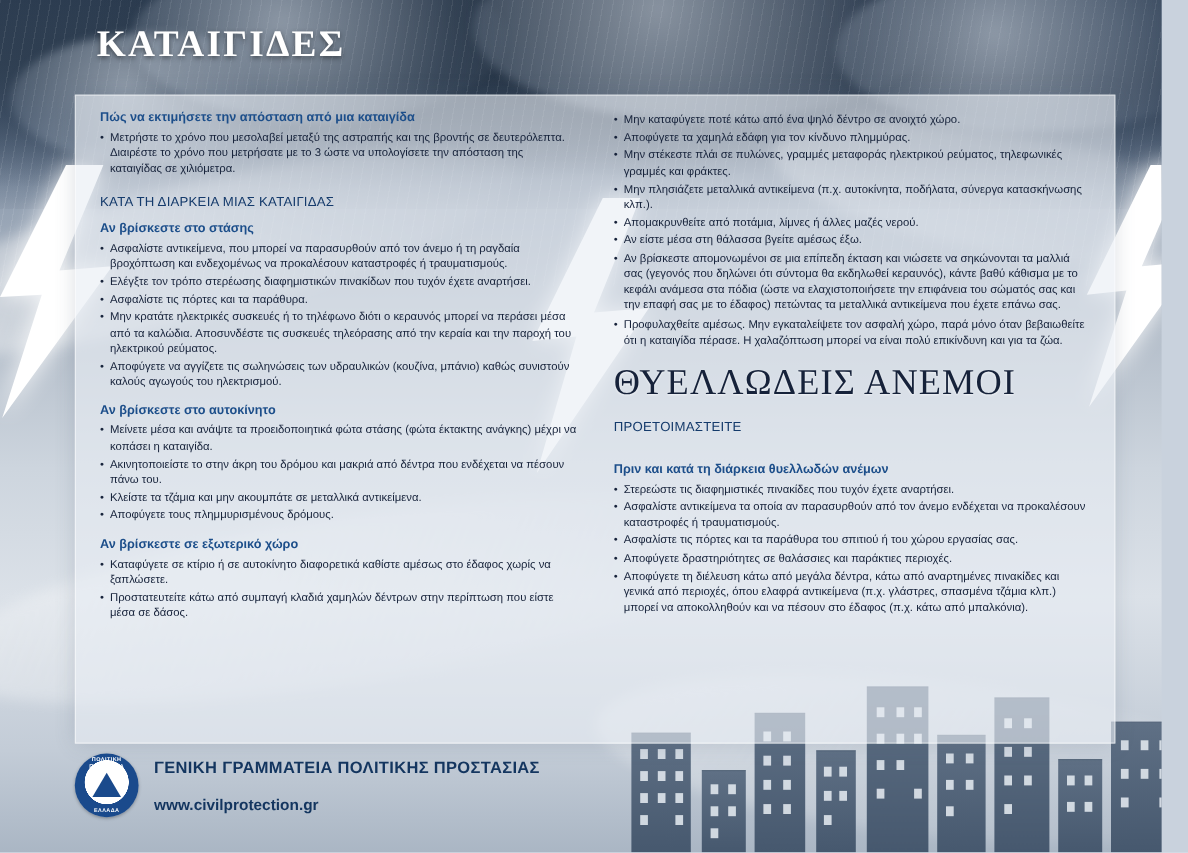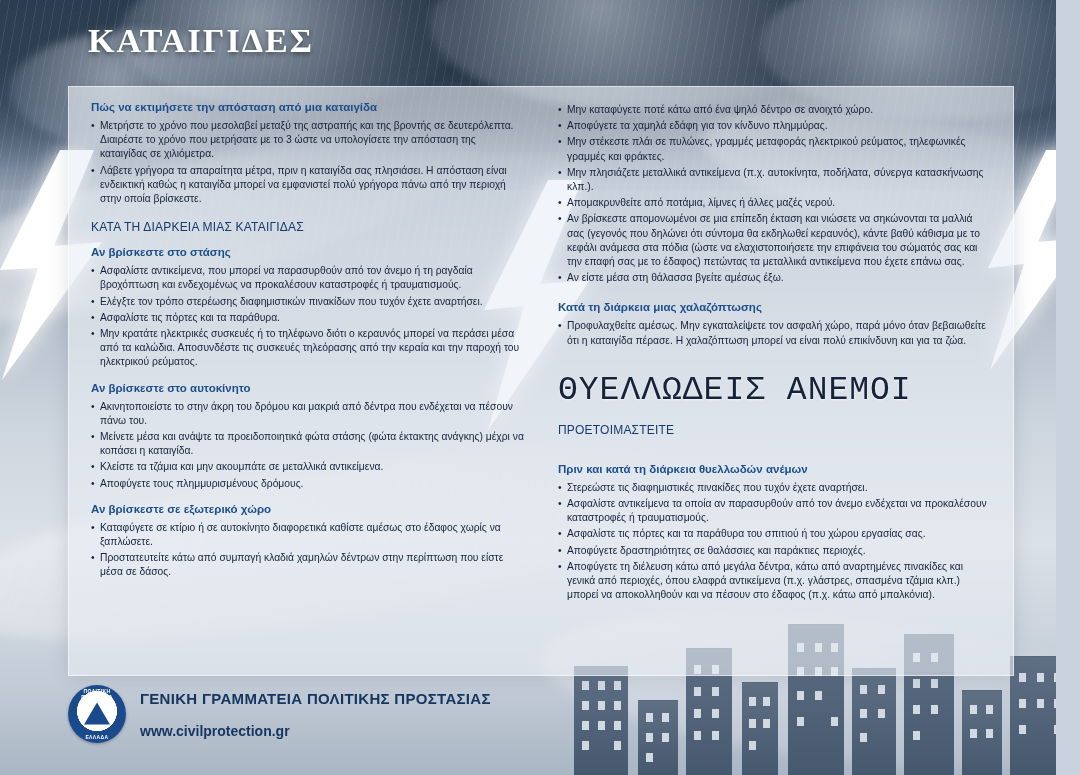--- a/index.html
+++ b/index.html
@@ -143,22 +143,22 @@
     content: "•";
     position: absolute;
     left: 0; top: 0;
     color: #16223a;
   }
 
   .title-wind {
     color: #16223a;
     font-size: 33px;
     letter-spacing: 1px;
-    margin: 24px 0 14px 0;
-    font-family: Liberation Mono, monospace;
+    margin: 12px 0 14px 0;
+    font-family: Liberation Serif, serif;
     text-shadow: 0 1px 2px rgba(255,255,255,.7);
   }
 
   
   .footer {
     position: absolute;
     left: 68px; bottom: 32px;
     display: flex;
     align-items: center;
     gap: 14px;
@@ -319,61 +319,60 @@
   <div class="title-main">ΚΑΤΑΙΓΙΔΕΣ</div>
 
   <div class="panel">
     <div class="cols">
 
       <div class="col">
 
         <h3 class="head-blue">Πώς να εκτιμήσετε την απόσταση από μια καταιγίδα</h3>
         <ul class="bul">
           <li>Μετρήστε το χρόνο που μεσολαβεί μεταξύ της αστραπής και της βροντής σε δευτερόλεπτα. Διαιρέστε το χρόνο που μετρήσατε με το 3 ώστε να υπολογίσετε την απόσταση της καταιγίδας σε χιλιόμετρα.</li>
-          <li>Λάβετε γρήγορα τα απαραίτητα μέτρα, πριν η καταιγίδα σας πλησιάσει. Η απόσταση είναι ενδεικτική καθώς η καταιγίδα μπορεί να εμφανιστεί πολύ γρήγορα πάνω από την περιοχή στην οποία βρίσκεστε.</li>
         </ul>
 
         <h3 class="head-caps">ΚΑΤΑ ΤΗ ΔΙΑΡΚΕΙΑ ΜΙΑΣ ΚΑΤΑΙΓΙΔΑΣ</h3>
 
         <h3 class="head-sub">Αν βρίσκεστε στο στάσης</h3>
         <ul class="bul">
           <li>Ασφαλίστε αντικείμενα, που μπορεί να παρασυρθούν από τον άνεμο ή τη ραγδαία βροχόπτωση και ενδεχομένως να προκαλέσουν καταστροφές ή τραυματισμούς.</li>
           <li>Ελέγξτε τον τρόπο στερέωσης διαφημιστικών πινακίδων που τυχόν έχετε αναρτήσει.</li>
           <li>Ασφαλίστε τις πόρτες και τα παράθυρα.</li>
           <li>Μην κρατάτε ηλεκτρικές συσκευές ή το τηλέφωνο διότι ο κεραυνός μπορεί να περάσει μέσα από τα καλώδια. Αποσυνδέστε τις συσκευές τηλεόρασης από την κεραία και την παροχή του ηλεκτρικού ρεύματος.</li>
+          <li>Αποφύγετε να αγγίζετε τις σωληνώσεις των υδραυλικών (κουζίνα, μπάνιο) καθώς συνιστούν καλούς αγωγούς του ηλεκτρισμού.</li>
         </ul>
 
         <h3 class="head-sub">Αν βρίσκεστε στο αυτοκίνητο</h3>
         <ul class="bul">
+          <li>Μείνετε μέσα και ανάψτε τα προειδοποιητικά φώτα στάσης (φώτα έκτακτης ανάγκης) μέχρι να κοπάσει η καταιγίδα.</li>
           <li>Ακινητοποιείστε το στην άκρη του δρόμου και μακριά από δέντρα που ενδέχεται να πέσουν πάνω του.</li>
-          <li>Μείνετε μέσα και ανάψτε τα προειδοποιητικά φώτα στάσης (φώτα έκτακτης ανάγκης) μέχρι να κοπάσει η καταιγίδα.</li>
           <li>Κλείστε τα τζάμια και μην ακουμπάτε σε μεταλλικά αντικείμενα.</li>
           <li>Αποφύγετε τους πλημμυρισμένους δρόμους.</li>
         </ul>
 
         <h3 class="head-sub">Αν βρίσκεστε σε εξωτερικό χώρο</h3>
         <ul class="bul">
           <li>Καταφύγετε σε κτίριο ή σε αυτοκίνητο διαφορετικά καθίστε αμέσως στο έδαφος χωρίς να ξαπλώσετε.</li>
           <li>Προστατευτείτε κάτω από συμπαγή κλαδιά χαμηλών δέντρων στην περίπτωση που είστε μέσα σε δάσος.</li>
         </ul>
       </div>
 
       <div class="col">
 
         <ul class="bul" style="margin-top:2px;">
           <li>Μην καταφύγετε ποτέ κάτω από ένα ψηλό δέντρο σε ανοιχτό χώρο.</li>
           <li>Αποφύγετε τα χαμηλά εδάφη για τον κίνδυνο πλημμύρας.</li>
           <li>Μην στέκεστε πλάι σε πυλώνες, γραμμές μεταφοράς ηλεκτρικού ρεύματος, τηλεφωνικές γραμμές και φράκτες.</li>
           <li>Μην πλησιάζετε μεταλλικά αντικείμενα (π.χ. αυτοκίνητα, ποδήλατα, σύνεργα κατασκήνωσης κλπ.).</li>
           <li>Απομακρυνθείτε από ποτάμια, λίμνες ή άλλες μαζές νερού.</li>
+          <li>Αν είστε μέσα στη θάλασσα βγείτε αμέσως έξω.</li>
           <li>Αν βρίσκεστε απομονωμένοι σε μια επίπεδη έκταση και νιώσετε να σηκώνονται τα μαλλιά σας (γεγονός που δηλώνει ότι σύντομα θα εκδηλωθεί κεραυνός), κάντε βαθύ κάθισμα με το κεφάλι ανάμεσα στα πόδια (ώστε να ελαχιστοποιήσετε την επιφάνεια του σώματός σας και την επαφή σας με το έδαφος) πετώντας τα μεταλλικά αντικείμενα που έχετε επάνω σας.</li>
-          <li>Αν είστε μέσα στη θάλασσα βγείτε αμέσως έξω.</li>
-        </ul>
-
-        <h3 class="head-sub" style="margin-top:16px;">Κατά τη διάρκεια μιας χαλαζόπτωσης</h3>
+        </ul>
+
         <ul class="bul">
           <li>Προφυλαχθείτε αμέσως. Μην εγκαταλείψετε τον ασφαλή χώρο, παρά μόνο όταν βεβαιωθείτε ότι η καταιγίδα πέρασε. Η χαλαζόπτωση μπορεί να είναι πολύ επικίνδυνη και για τα ζώα.</li>
         </ul>
 
         <div class="title-wind">ΘΥΕΛΛΩΔΕΙΣ ΑΝΕΜΟΙ</div>
 
         <h3 class="head-caps" style="margin-top:0;">ΠΡΟΕΤΟΙΜΑΣΤΕΙΤΕ</h3>
         <h3 class="head-sub" style="margin-top:26px;">Πριν και κατά τη διάρκεια θυελλωδών ανέμων</h3>
         <ul class="bul">
           <li>Στερεώστε τις διαφημιστικές πινακίδες που τυχόν έχετε αναρτήσει.</li>

